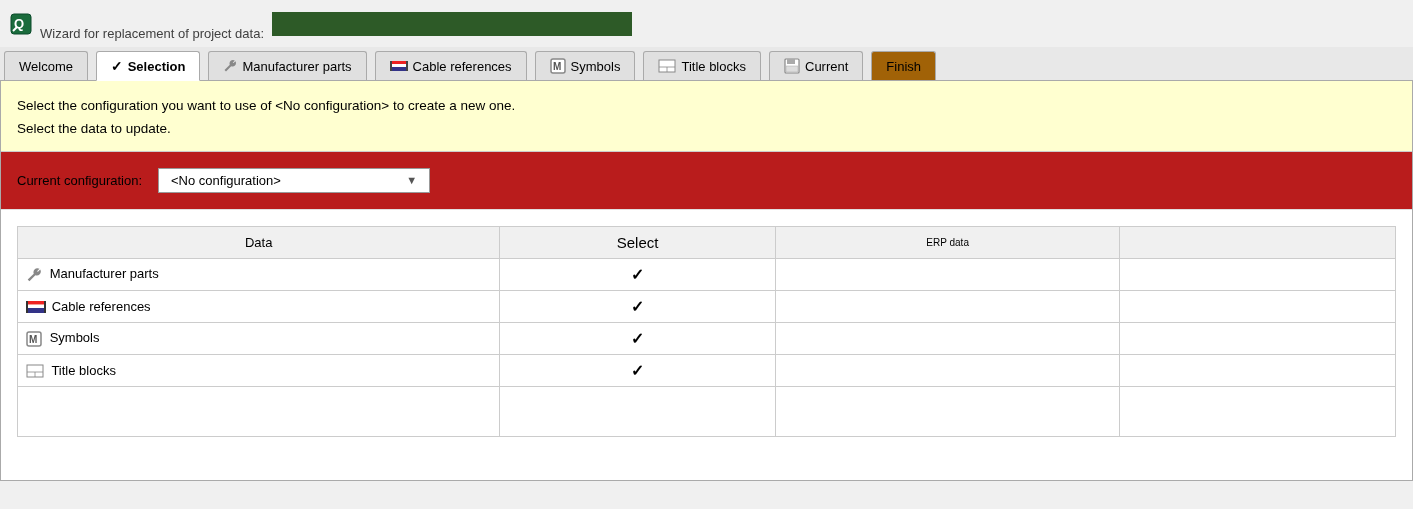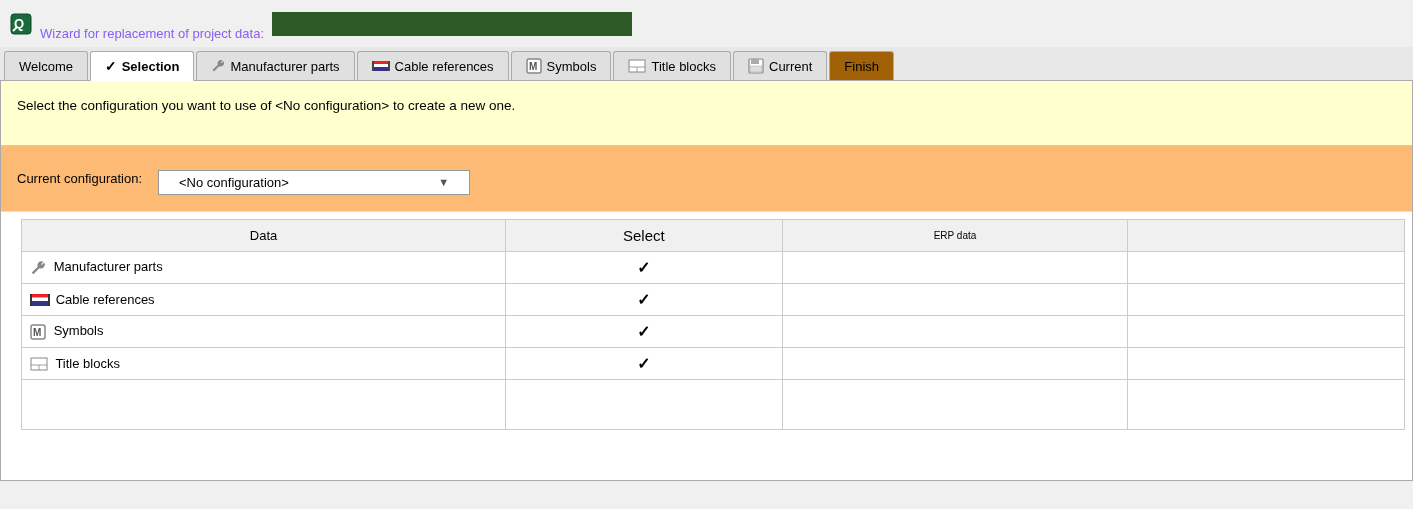--- a/index.html
+++ b/index.html
@@ -15,26 +15,26 @@
 <body>
 
 <div>
   <div style="display:flex;align-items:center;padding:6px 10px;background:#f0f0f0;gap:8px;">
 
     <svg width="22" height="22" viewBox="0 0 22 22">
       <rect x="1" y="1" width="20" height="20" rx="3" fill="#1a6b3c" stroke="#0a4a2a" stroke-width="1"></rect>
       <text x="4" y="15" font-size="13" fill="white" font-weight="bold">Q</text>
       <path d="M3 18 L7 14" stroke="white" stroke-width="2"></path>
     </svg>
-    <span style="font-size:13px;color:#8b5cf6;margin-top:20px;">Wizard for replacement of project data:</span>
+    <span style="font-size:13px;color:#404040;margin-top:20px;">Wizard for replacement of project data:</span>
     <div style="background:#2d5a27;height:24px;width:360px;display:inline-block;"></div>
   </div>
 </div>
 
-<div style="display:flex;align-items:stretch;border-bottom:1px solid #aaa;background:#e8e8e8;padding:4px 4px 0 4px;gap:2px;">
+<div style="display:flex;align-items:stretch;border-bottom:1px solid #aaa;background:#e8e8e8;padding:4px 4px 0 4px;gap:8px;">
 
   <div style="display:flex;align-items:center;gap:5px;padding:6px 14px;border:1px solid #aaa;border-bottom:none;background:#e0e0e0;cursor:pointer;font-size:13px;border-radius:3px 3px 0 0;">
     <span>Welcome</span>
   </div>
 
   <div style="display:flex;align-items:center;gap:5px;padding:6px 14px;border:1px solid #aaa;border-bottom:1px solid #fff;background:#fff;cursor:pointer;font-size:13px;font-weight:bold;border-radius:3px 3px 0 0;margin-bottom:-1px;z-index:1;">
     <span style="font-size:14px;font-weight:bold;">✓</span>
     <span>Selection</span>
   </div>
 
@@ -83,33 +83,34 @@
     <span>Current</span>
   </div>
 
   <div style="display:flex;align-items:center;gap:5px;padding:6px 14px;border:1px solid #aaa;border-bottom:none;background:#a16207;cursor:pointer;font-size:13px;border-radius:3px 3px 0 0;">
     <span>Finish</span>
   </div>
 </div>
 
 <div style="background:#fff;border:1px solid #aaa;border-top:none;min-height:400px;">
 
-  <div style="background:#ffffd0;border-bottom:1px solid #ccc;padding:14px 16px 27px 16px;font-size:13.5px;line-height:1.7;">
+  <div style="background:#ffffd0;border-bottom:1px solid #ccc;padding:14px 16px 10px 16px;font-size:13.5px;line-height:1.7;">
     <div>Select the configuration you want to use of &lt;No configuration&gt; to create a new one.</div>
+    <div>Select the data to update.</div>
   </div>
 
-  <div style="display:flex;align-items:center;padding:16px 16px;gap:16px;background:#fdba74;border-bottom:1px solid #e0e0e0;">
+  <div style="display:flex;align-items:center;padding:16px 16px;gap:16px;background:#b91c1c;border-bottom:1px solid #e0e0e0;">
     <span style="font-size:13px;">Current configuration:</span>
-    <div style="display:flex;align-items:center;background:#fff;border:1px solid #999;padding:4px 20px;width:312px;font-size:13px;justify-content:space-between;cursor:pointer;margin-top:8px;">
+    <div style="display:flex;align-items:center;background:#fff;border:1px solid #999;padding:4px 12px;width:272px;font-size:13px;justify-content:space-between;cursor:pointer;">
       <span>&lt;No configuration&gt;</span>
       <span style="font-size:11px;color:#555;">▼</span>
     </div>
   </div>
 
-  <div style="padding:7px;margin-left:13px;">
+  <div style="padding:16px;">
     <table style="width:100%;border-collapse:collapse;">
       <thead>
         <tr>
           <th style="background:#f0f0f0;border:1px solid #ccc;padding:7px 10px;text-align:center;font-weight:normal;font-size:13px;width:35%;">Data</th>
           <th style="background:#f0f0f0;border:1px solid #ccc;padding:7px 10px;text-align:center;font-weight:normal;font-size:15px;width:20%;">Select</th>
           <th style="background:#f0f0f0;border:1px solid #ccc;padding:7px 10px;text-align:center;font-weight:normal;font-size:10px;width:25%;">ERP data</th>
           <th style="background:#f0f0f0;border:1px solid #ccc;padding:7px 10px;width:20%;"></th>
         </tr>
       </thead>
       <tbody>

